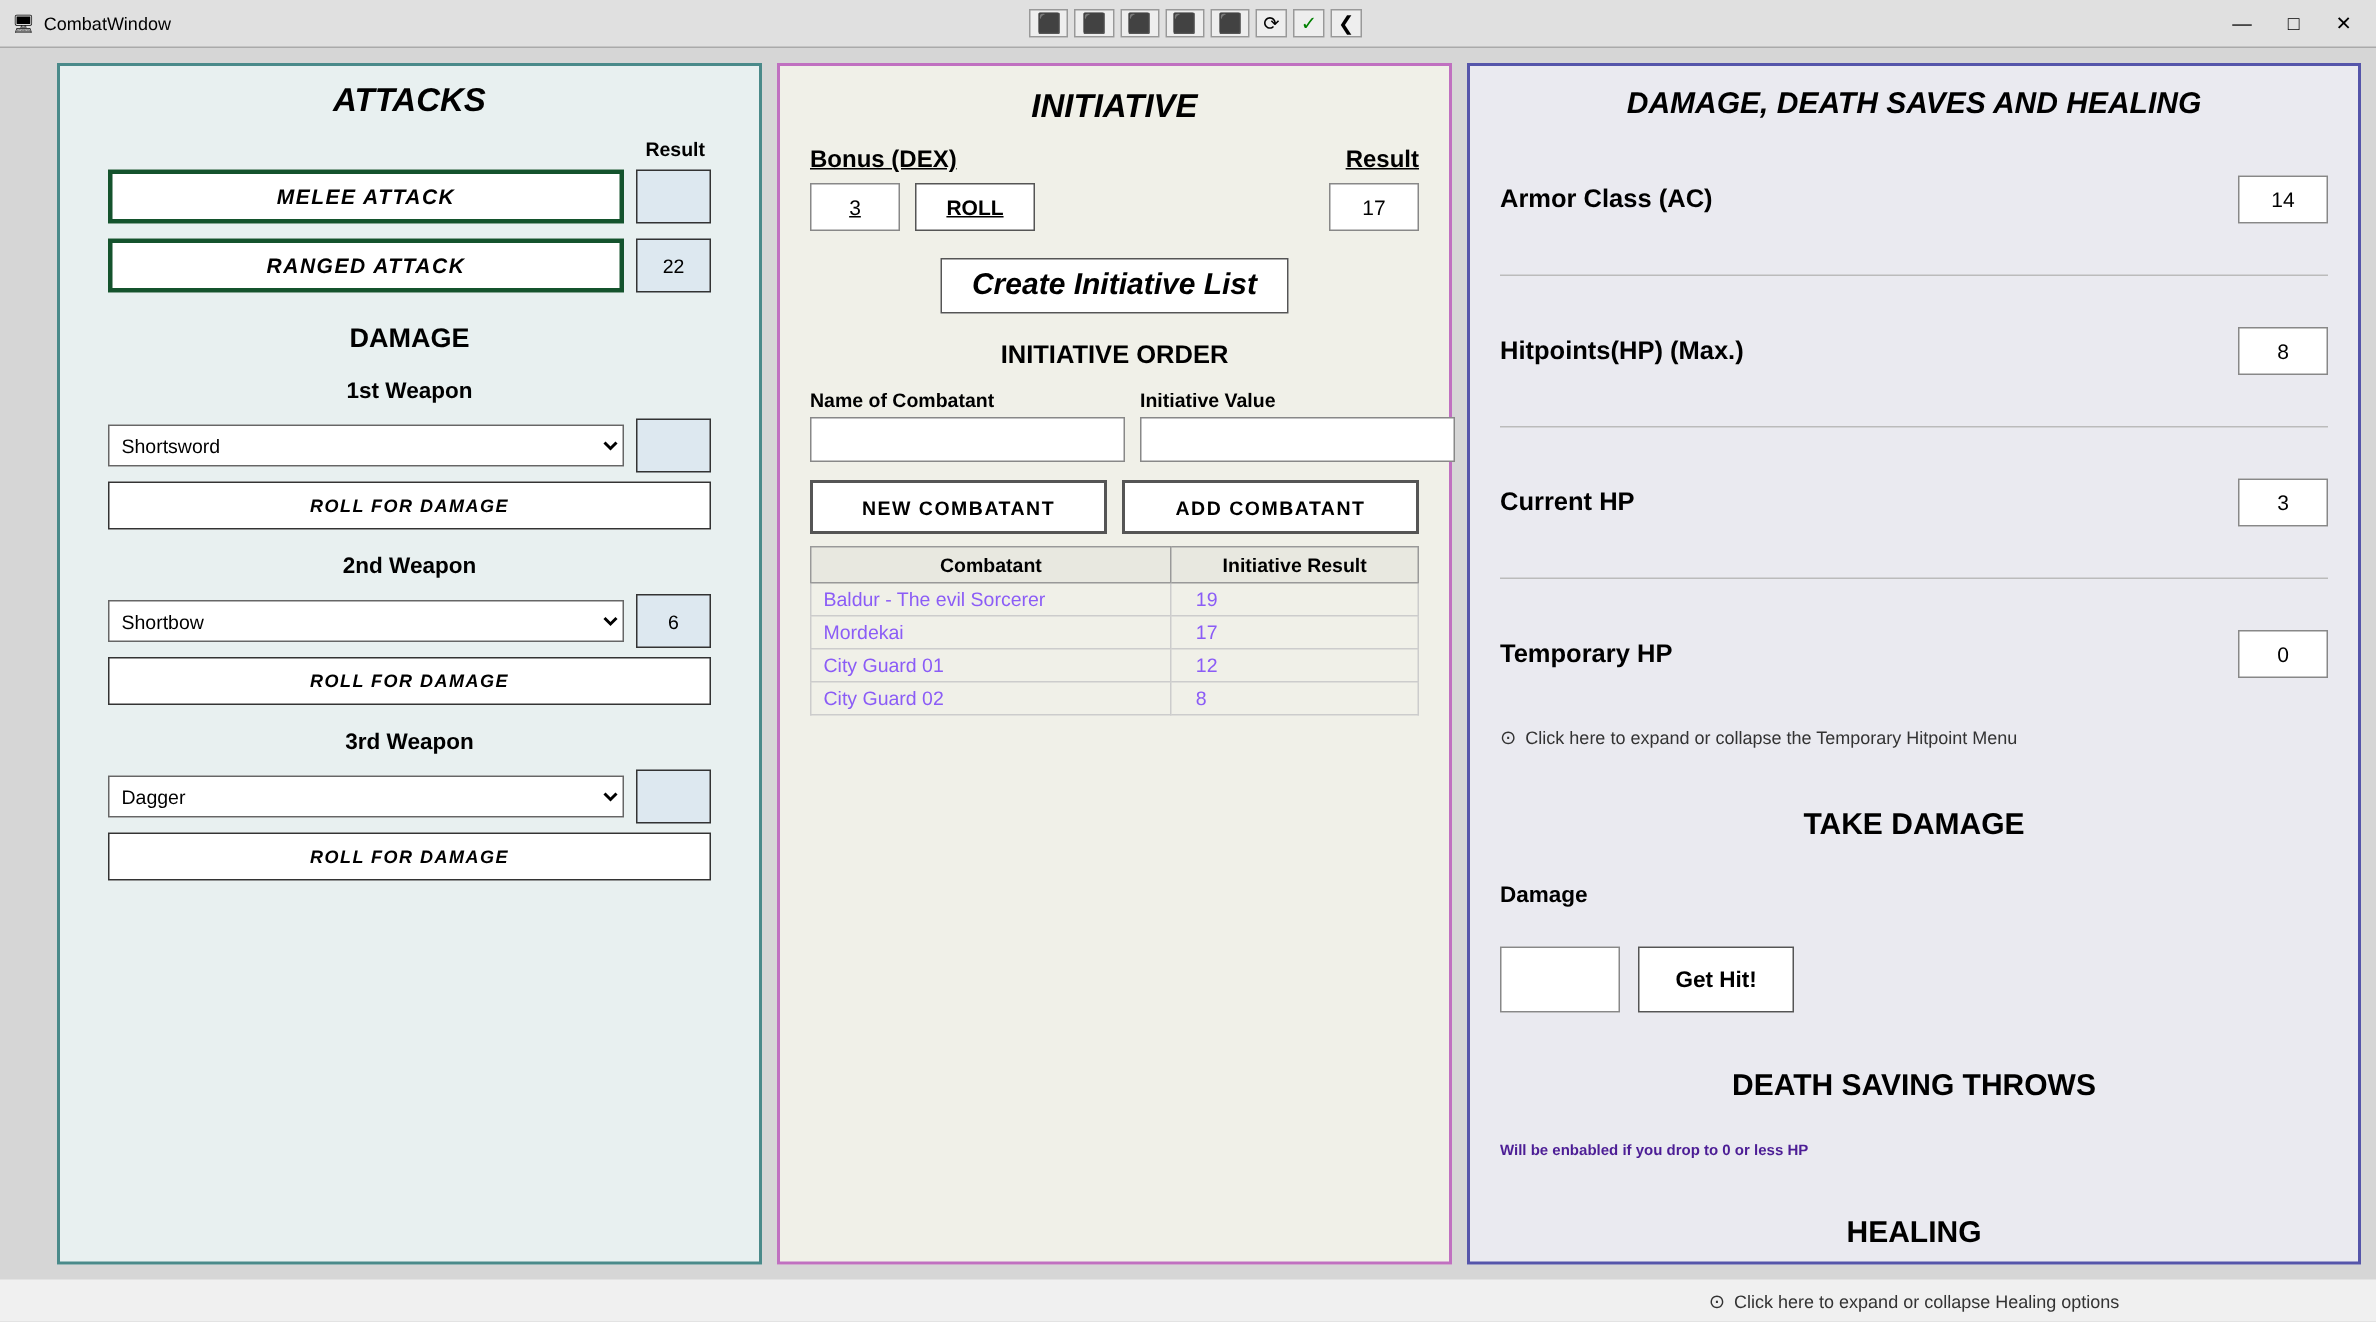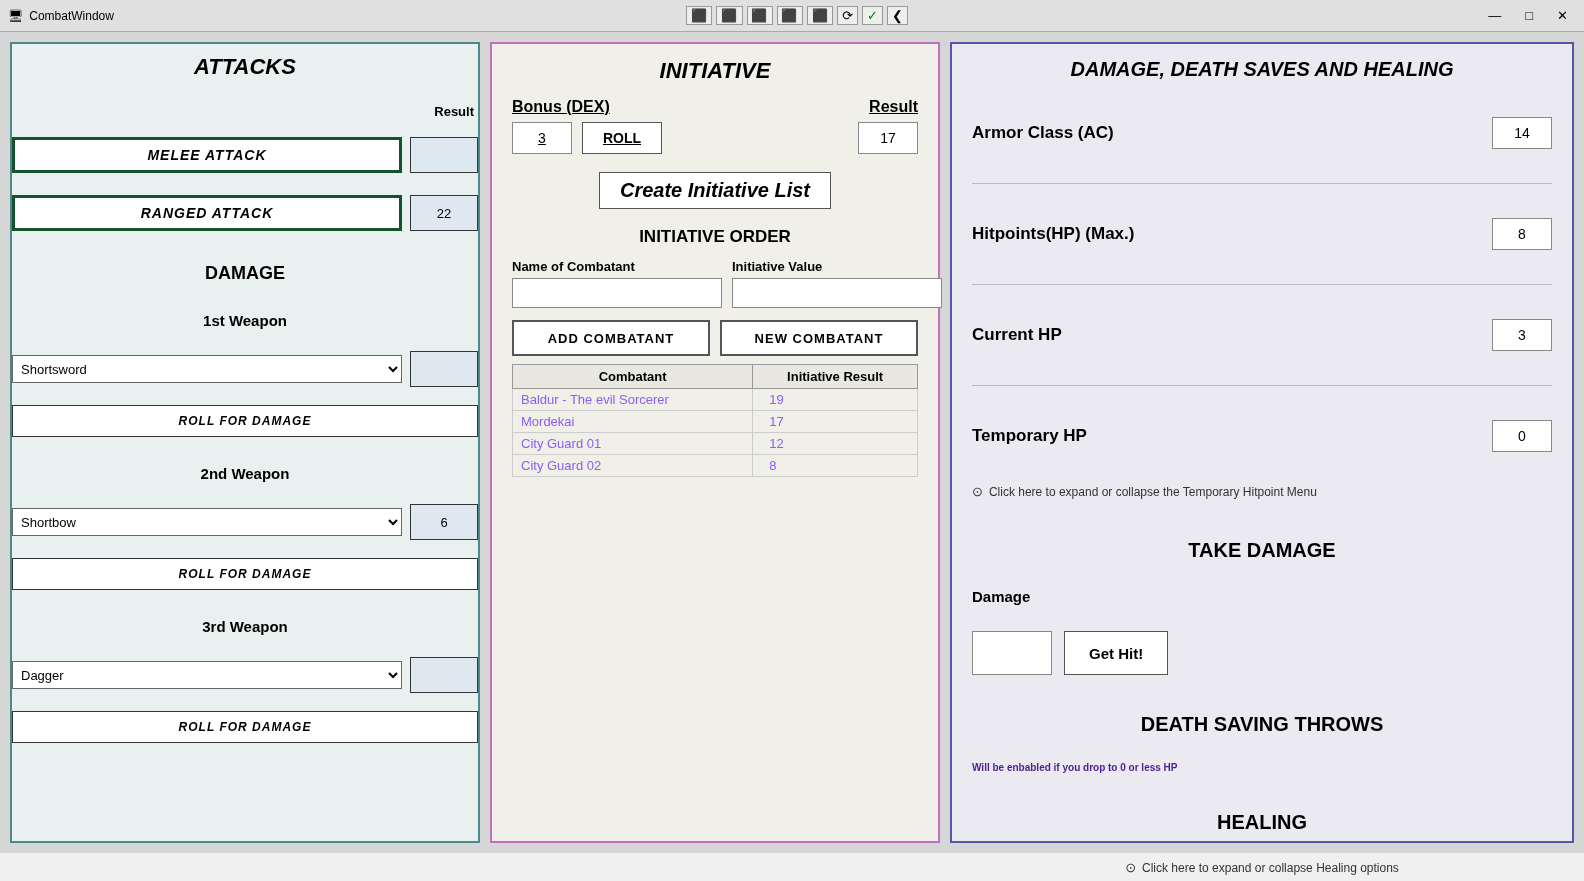--- a/index.html
+++ b/index.html
@@ -43,24 +43,25 @@
       height: calc(881px - 60px);
       padding: 10px;
       gap: 10px;
       background: #d6d6d6;
     }
     
     .attacks-panel {
       background: #e8f0f0;
       border: 2px solid #4a8a8a;
       width: 470px;
-      padding: 10px 0;
+      padding: 10px 32px;
       display: flex;
       flex-direction: column;
-      gap: 18px;
+      gap: 6px;
+      margin-left: 28px;
     }
     .section-heading {
       text-align: center;
       font-size: 22px;
       font-weight: bold;
       font-style: italic;
       margin-bottom: 6px;
     }
     .result-label-row {
       display: flex;
@@ -80,21 +81,21 @@
       height: 36px;
       font-style: italic;
       font-weight: bold;
       font-size: 14px;
       border: 3px solid #14532d;
       background: white;
       cursor: pointer;
       letter-spacing: 1px;
     }
     .result-box {
-      width: 68px;
+      width: 50px;
       height: 36px;
       border: 1px solid #333;
       background: #dde8f0;
       display: flex;
       align-items: center;
       justify-content: center;
       font-size: 13px;
     }
     .subsection-title {
       text-align: center;
@@ -472,22 +473,22 @@
         <div class="field-label">Name of Combatant</div>
         <input class="combatant-input combatant-input-wide" type="text" style="">
       </div>
       <div class="combatant-field-group">
         <div class="field-label">Initiative Value</div>
         <input class="combatant-input combatant-input-wide" type="text" style="">
       </div>
     </div>
 
     <div class="combatant-buttons-row">
+      <button class="combatant-action-btn">NEW COMBATANT</button>
       <button class="combatant-action-btn">ADD COMBATANT</button>
-      <button class="combatant-action-btn">NEW COMBATANT</button>
     </div>
 
     <table class="initiative-table">
       <thead>
         <tr>
           <th>Combatant</th>
           <th>Initiative Result</th>
         </tr>
       </thead>
       <tbody id="initiative-tbody">

